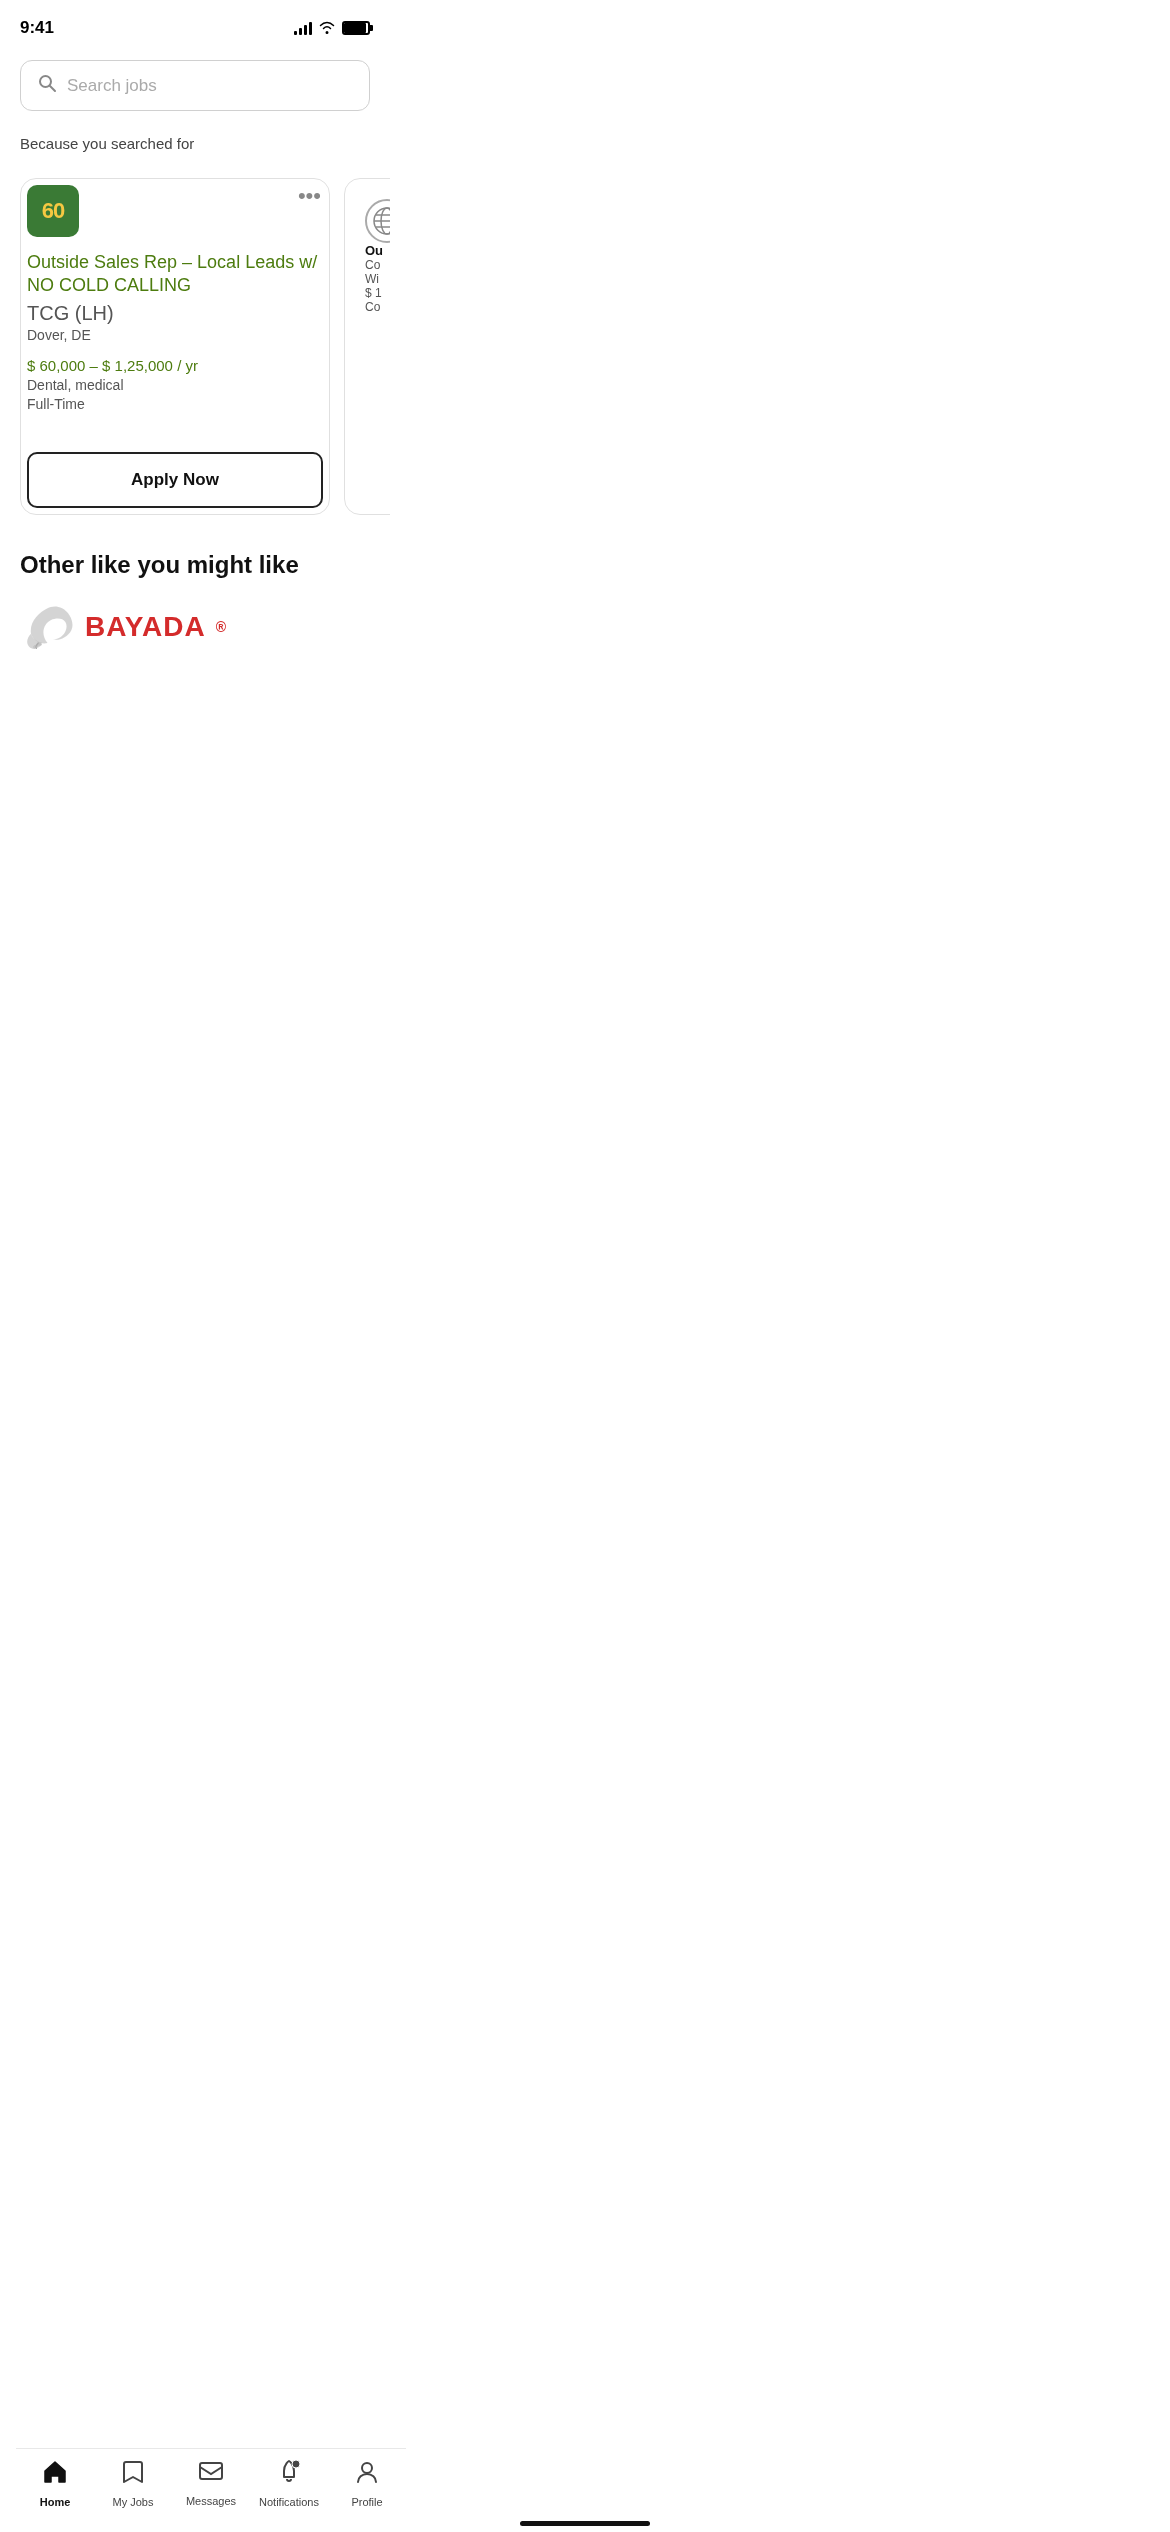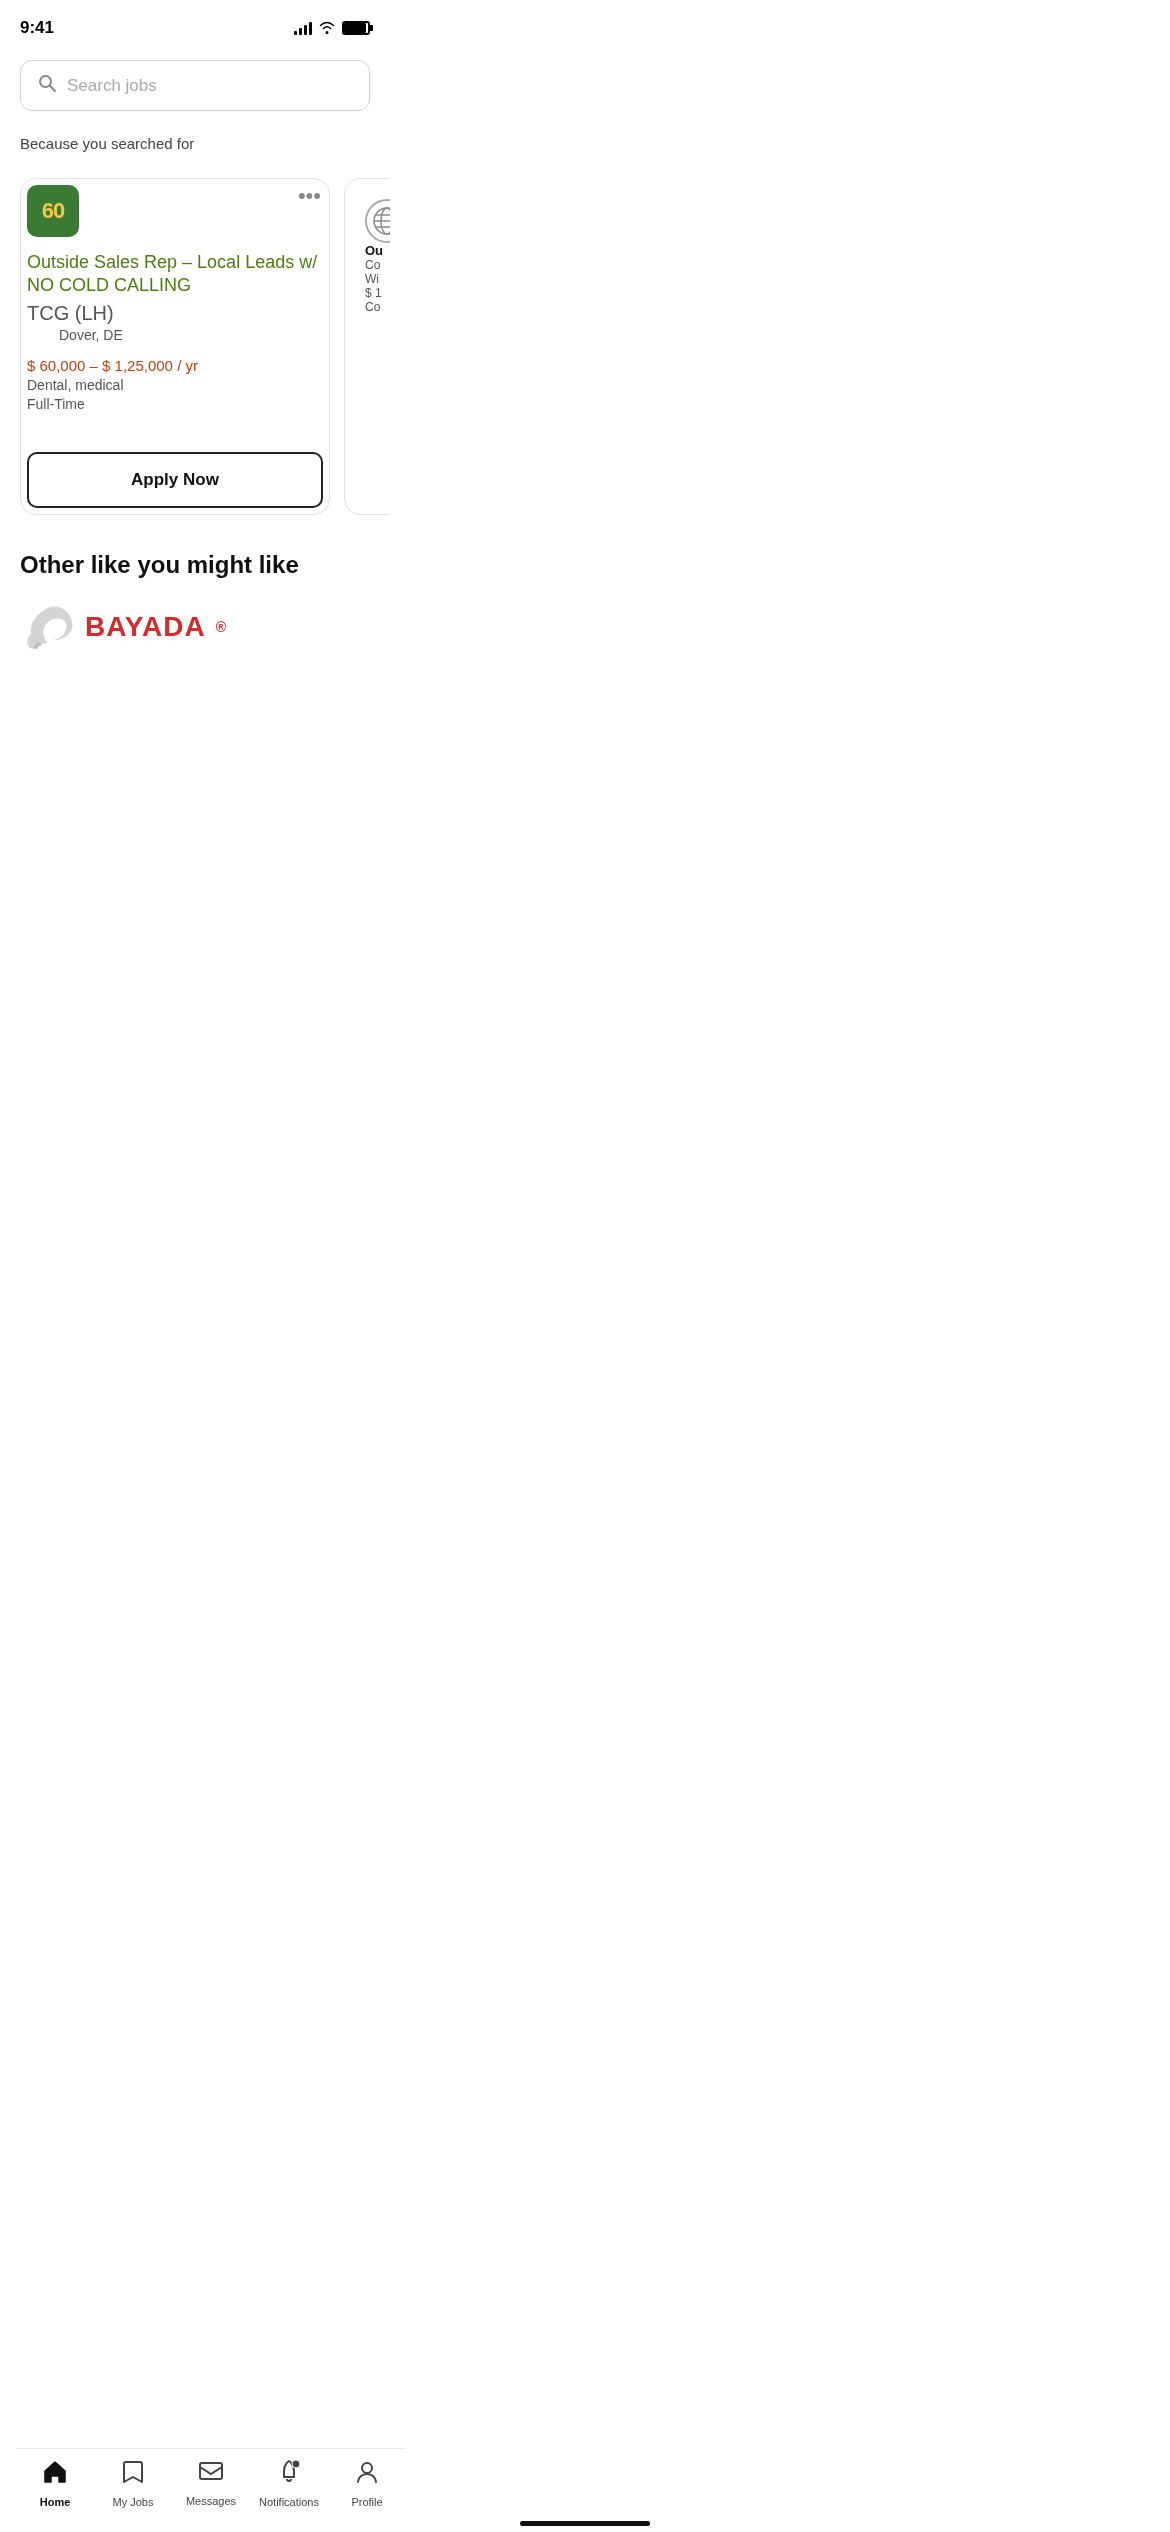--- a/index.html
+++ b/index.html
@@ -172,25 +172,24 @@
     }
     .job-company {
       font-size: 20px;
       color: #555;
       margin-bottom: 2px;
     }
     .job-location {
       font-size: 14px;
       color: #555;
       margin-bottom: 14px;
-      margin-left: 32px;
     }
     .job-salary {
       font-size: 15px;
-      color: #c2410c;
+      color: #4d7c0f;
       margin-bottom: 3px;
     }
     .job-benefits {
       font-size: 14px;
       color: #555;
       margin-bottom: 3px;
     }
     .job-type {
       font-size: 14px;
       color: #555;

